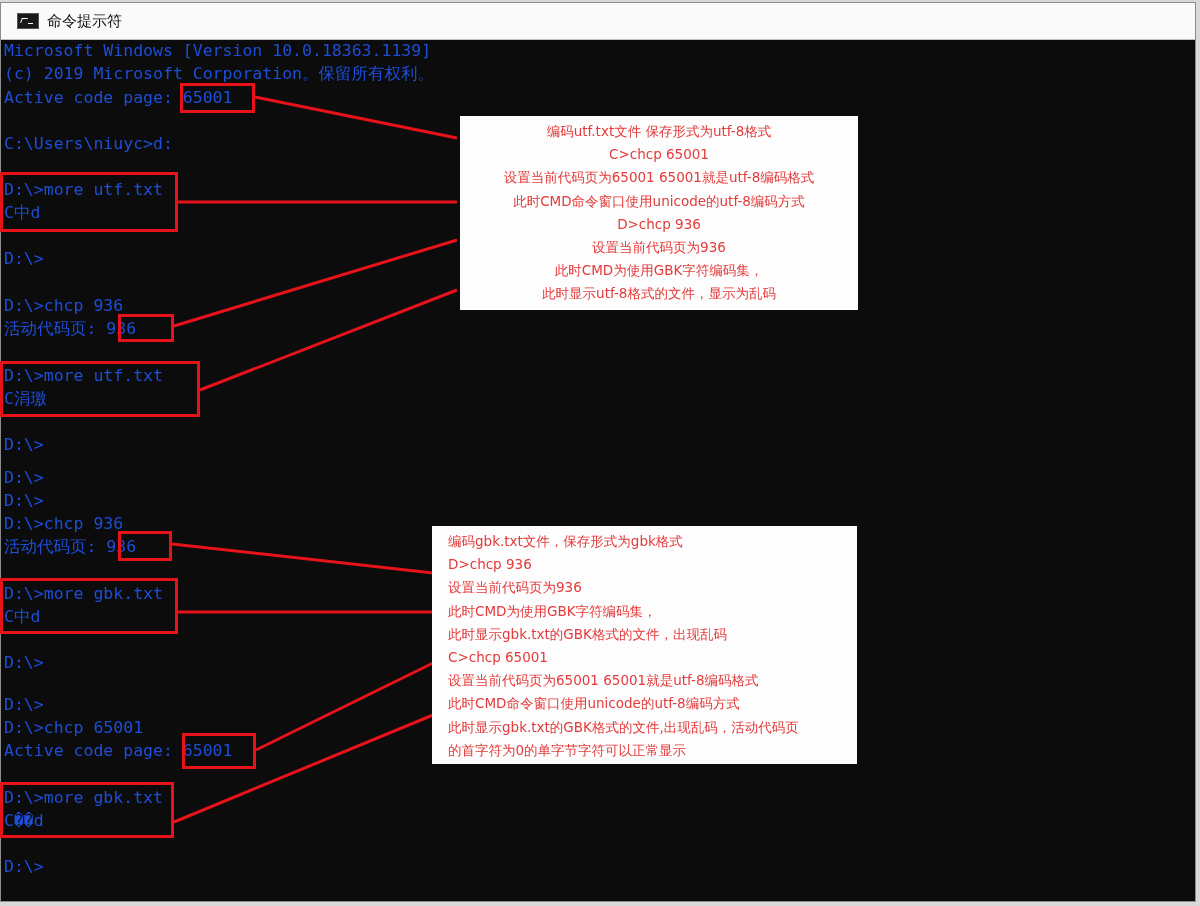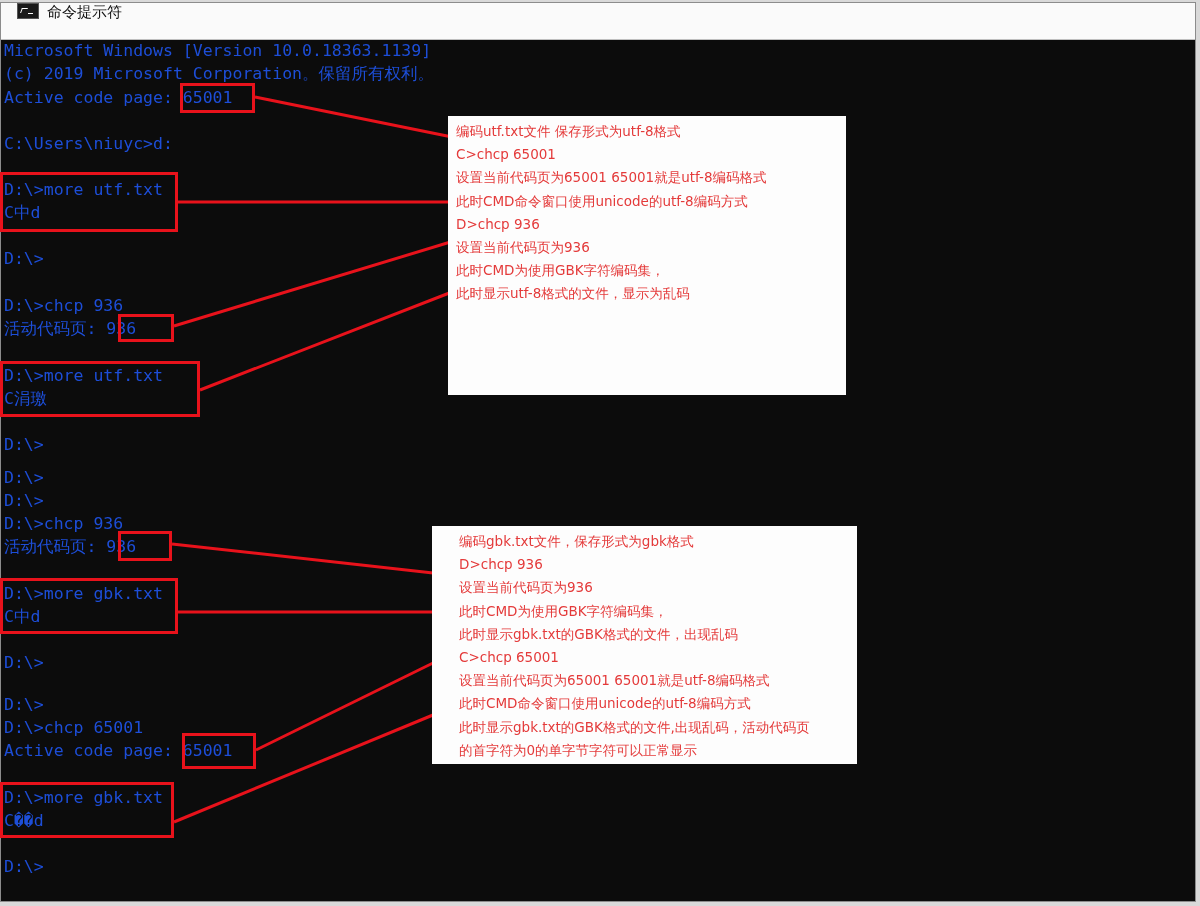--- a/index.html
+++ b/index.html
@@ -8,21 +8,21 @@
     background: #d9d9d9;
     font-family: "DejaVu Sans Mono", "Liberation Mono", monospace;
   }
   .window {
     position: absolute; left: 0; top: 2px; width: 1196px; height: 900px;
     border: 1px solid #8c8c8c; box-sizing: border-box; background: #0c0c0c;
   }
   .titlebar {
     position: absolute; left: 0; top: 0; right: 0; height: 36px;
     background: #fafafa; border-bottom: 1px solid #bfbfbf;
-    display: flex; align-items: flex-start;
+    display: flex; align-items: center;
   }
   .title-icon {
     width: 20px; height: 14px; background: #1a1a1a; margin-left: 16px; margin-right: 8px;
     position: relative; border: 1px solid #555;
   }
   .title-icon::before {
     content: ""; position: absolute; left: 3px; top: 4px; width: 5px; height: 4px;
     border-top: 1px solid #fff; border-left: 1px solid #fff; transform: skewX(-20deg);
   }
   .title-icon::after {
@@ -104,32 +104,32 @@
     <line x1="178" y1="202" x2="457" y2="202"></line>
     <line x1="174" y1="326" x2="457" y2="240"></line>
     <line x1="200" y1="390" x2="457" y2="290"></line>
     <line x1="172" y1="544" x2="433" y2="573"></line>
     <line x1="178" y1="612" x2="433" y2="612"></line>
     <line x1="256" y1="750" x2="433" y2="663"></line>
     <line x1="174" y1="822" x2="433" y2="715"></line>
   </g>
 </svg>
 
-<div class="note" style="left:448px;top:116px;width:398px;height:279px;">
+<div class="note" style="left:460px;top:116px;width:398px;height:194px;text-align:center;">
   <div class="nl">编码utf.txt文件   保存形式为utf-8格式</div>
   <div class="nl">C&gt;chcp 65001</div>
   <div class="nl">设置当前代码页为65001   65001就是utf-8编码格式</div>
   <div class="nl">此时CMD命令窗口使用unicode的utf-8编码方式</div>
   <div class="nl">D&gt;chcp 936</div>
   <div class="nl">设置当前代码页为936</div>
   <div class="nl">此时CMD为使用GBK字符编码集，</div>
   <div class="nl">此时显示utf-8格式的文件，显示为乱码</div>
 </div>
 
-<div class="note" style="left:432px;top:526px;width:425px;height:238px;padding-left:27px;">
+<div class="note" style="left:432px;top:526px;width:425px;height:238px;padding-left:16px;">
   <div class="nl">编码gbk.txt文件，保存形式为gbk格式</div>
   <div class="nl">D&gt;chcp 936</div>
   <div class="nl">设置当前代码页为936</div>
   <div class="nl">此时CMD为使用GBK字符编码集，</div>
   <div class="nl">此时显示gbk.txt的GBK格式的文件，出现乱码</div>
   <div class="nl">C&gt;chcp 65001</div>
   <div class="nl">设置当前代码页为65001   65001就是utf-8编码格式</div>
   <div class="nl">此时CMD命令窗口使用unicode的utf-8编码方式</div>
   <div class="nl">此时显示gbk.txt的GBK格式的文件,出现乱码，活动代码页</div>
   <div class="nl">的首字符为0的单字节字符可以正常显示</div>

